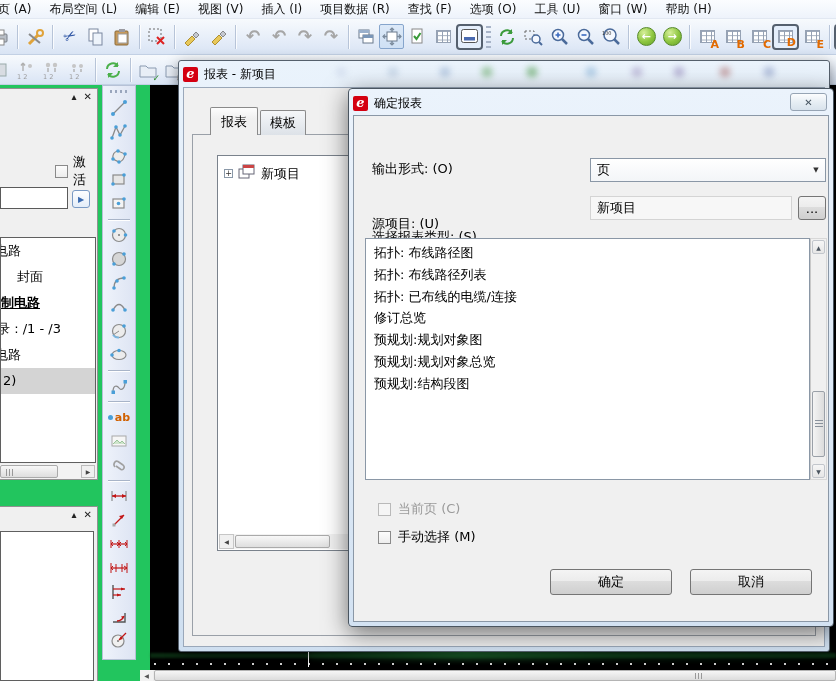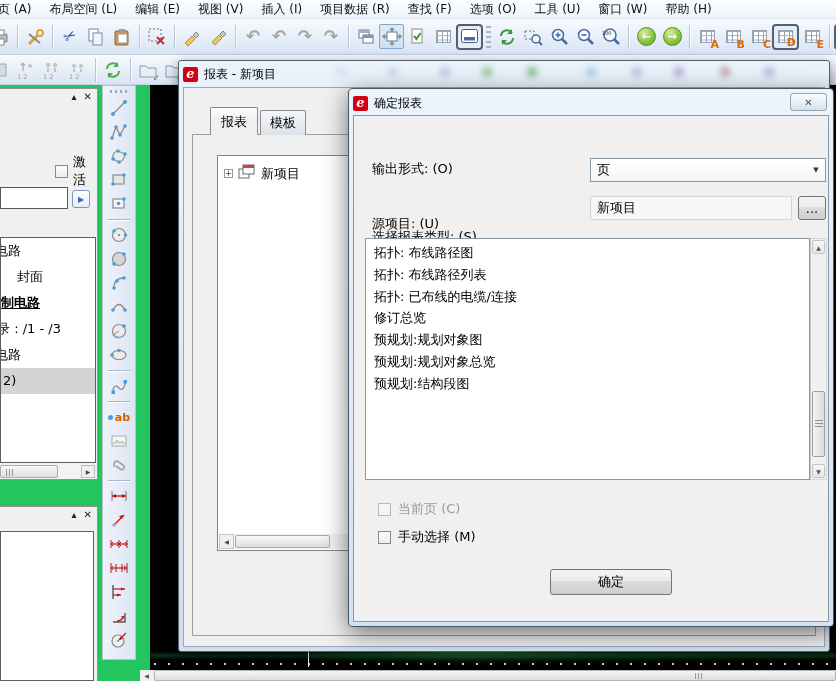--- a/index.html
+++ b/index.html
@@ -710,16 +710,19 @@
         <span class="cbox dis"></span>
         <span>当前页 (C)</span>
       </div>
       <div class="chk" style="left:24px; top:412px">
         <span class="cbox"></span>
         <span>手动选择 (M)</span>
       </div>
       <div class="btn okbtn">
           <span>确定</span>
         </div>
+      <div class="btn cancelbtn">
+          <span>取消</span>
+        </div>
     </div>
   </div>
 
 </div>
 
 </body></html>

